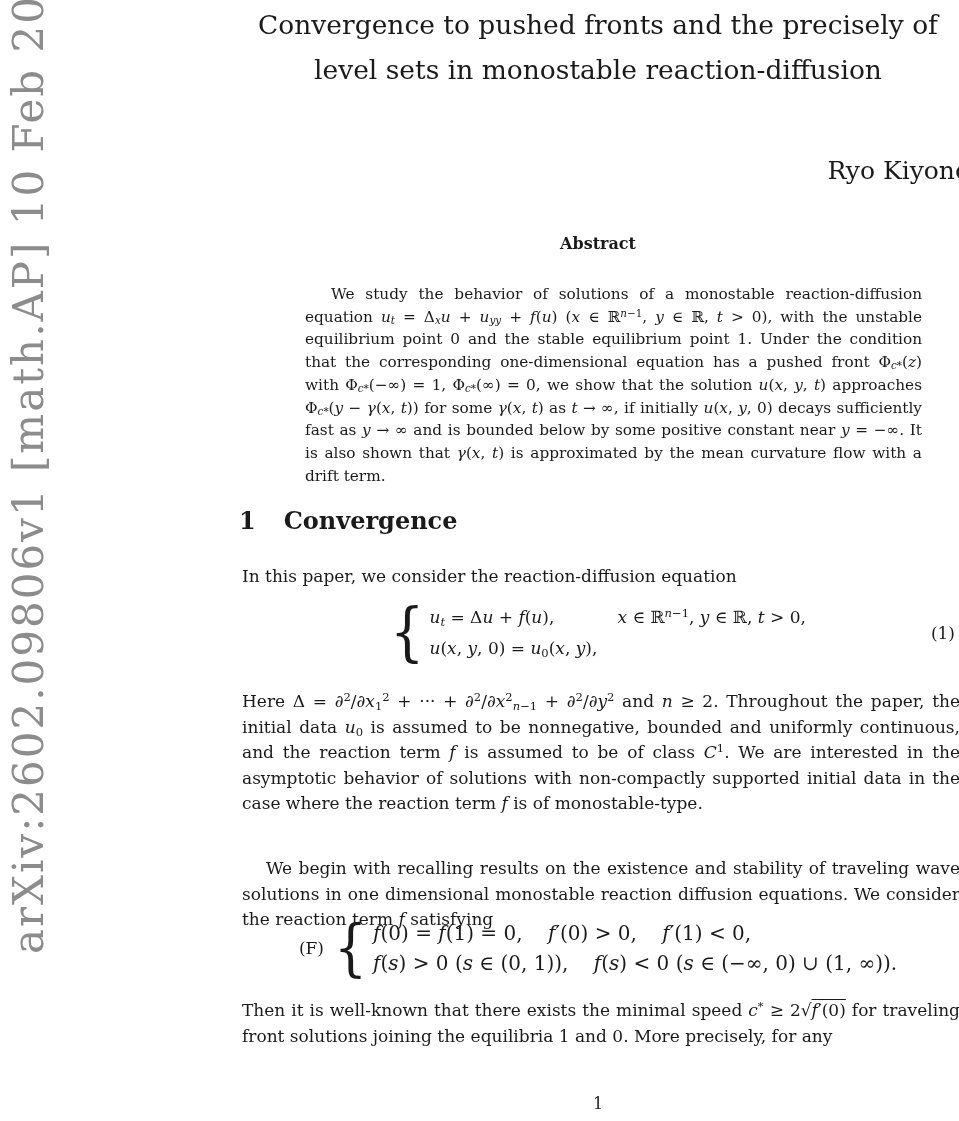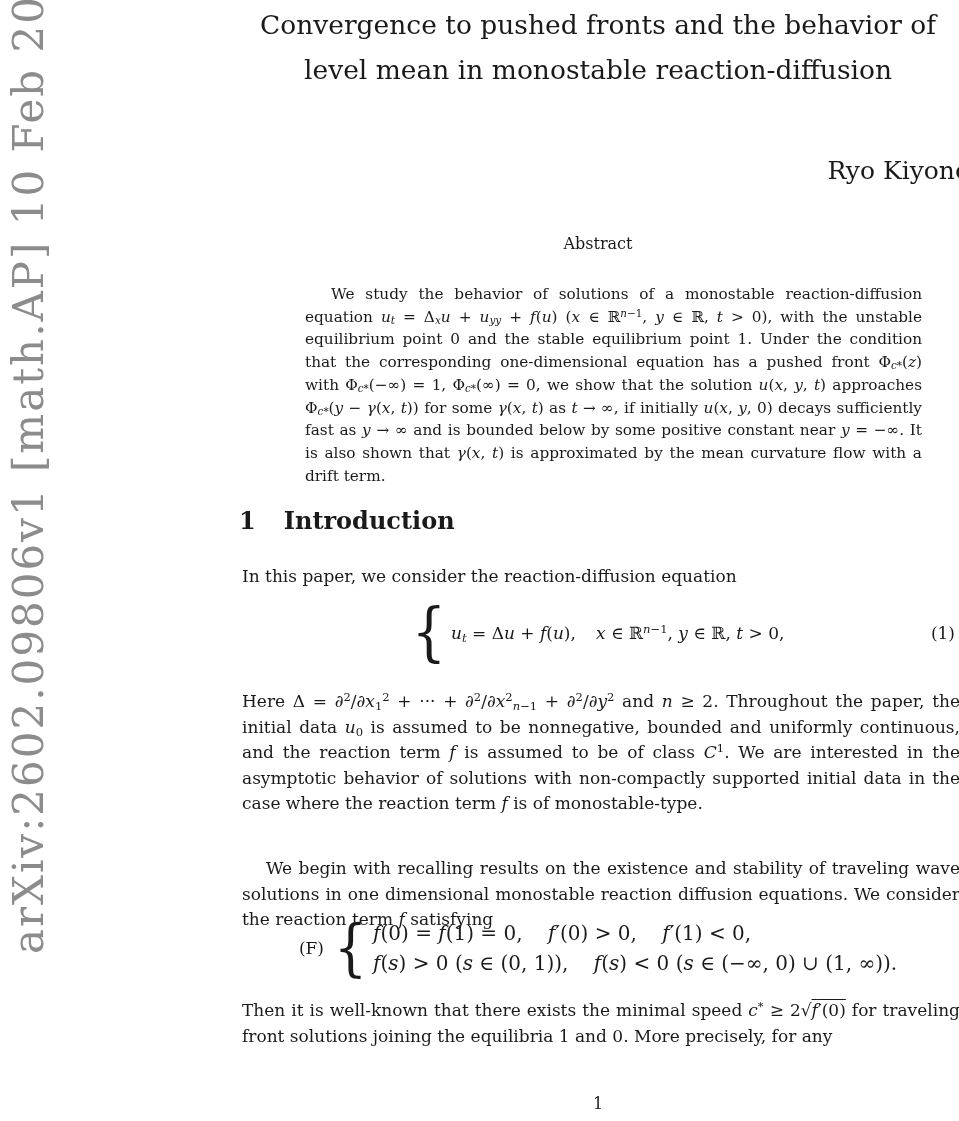--- a/index.html
+++ b/index.html
@@ -22,21 +22,21 @@
     color:#8c8c8c;
   }
 
   .content{position:absolute;left:239px;top:0;width:718px;height:100%;}
 
   .title{position:absolute;top:2px;left:0;width:100%;margin:0;font-weight:400;}
   .title-line{display:block;text-align:center;white-space:nowrap;font-size:26.5px;line-height:45px;}
 
   .author{position:absolute;top:156px;left:13px;width:100%;text-align:right;font-size:25px;}
 
-  .abs-head{position:absolute;top:234px;left:0;width:100%;text-align:center;font-size:16px;font-weight:normal;}
+  .abs-head{position:absolute;top:234px;left:0;width:100%;text-align:center;font-size:16px;font-weight:bold;}
   .abs-body{
     position:absolute;top:267px;left:50px;width:617px;margin:16px;
     font-size:15.3px;line-height:22.7px;text-align:justify;text-indent:26px;
   }
 
   .sec{position:absolute;top:506px;left:0;margin:0;font-size:24px;font-weight:bold;}
   .sec-num{margin-right:28px;}
 
   .para{position:absolute;left:0;width:718px;margin:3px;font-size:17px;line-height:25.6px;text-align:justify;}
   .p1{top:561px;text-align:left;}
@@ -72,41 +72,42 @@
 </head>
 <body>
 
 <div class="page">
 
   <div class="arxiv-strip">arXiv:2602.09806v1 [math.AP] 10 Feb 2026</div>
 
   <div class="content">
 
     <h1 class="title">
-      <span class="title-line">Convergence to pushed fronts and the behavior of</span>
-      <span class="title-line">level mean in monostable reaction-diffusion</span>
+      <span class="title-line">Convergence to pushed fronts and the precisely of</span>
+      <span class="title-line">level sets in monostable reaction-diffusion</span>
     </h1>
 
     <div class="author">Ryo Kiyono</div>
 
     <div class="abs-head">Abstract</div>
 
     <p class="abs-body">We study the behavior of solutions of a monostable reaction-diffusion equation <i>u<sub>t</sub></i> = Δ<sub><i>x</i></sub><i>u</i> + <i>u<sub>yy</sub></i> + <i>f</i>(<i>u</i>) (<i>x</i> ∈ ℝ<sup><i>n</i>−1</sup>, <i>y</i> ∈ ℝ, <i>t</i> &gt; 0), with the unstable equilibrium point 0 and the stable equilibrium point 1. Under the condition that the corresponding one-dimensional equation has a pushed front Φ<sub><i>c</i>*</sub>(<i>z</i>) with Φ<sub><i>c</i>*</sub>(−∞) = 1, Φ<sub><i>c</i>*</sub>(∞) = 0, we show that the solution <i>u</i>(<i>x</i>, <i>y</i>, <i>t</i>) approaches Φ<sub><i>c</i>*</sub>(<i>y</i> − <i>γ</i>(<i>x</i>, <i>t</i>)) for some <i>γ</i>(<i>x</i>, <i>t</i>) as <i>t</i> → ∞, if initially <i>u</i>(<i>x</i>, <i>y</i>, 0) decays sufficiently fast as <i>y</i> → ∞ and is bounded below by some positive constant near <i>y</i> = −∞. It is also shown that <i>γ</i>(<i>x</i>, <i>t</i>) is approximated by the mean curvature flow with a drift term.</p>
 
     <h2 class="sec">
-      <span class="sec-num">1</span><span>Introduction</span>
+      <span class="sec-num">1</span><span>Convergence</span>
     </h2>
 
     <p class="para p1">In this paper, we consider the reaction-diffusion equation</p>
 
     <div class="eq1">
       <span class="brace">{</span>
       <div class="eq-grid">
         <span><i>u<sub>t</sub></i> = Δ<i>u</i> + <i>f</i>(<i>u</i>),</span>
         <span><i>x</i> ∈ ℝ<sup><i>n</i>−1</sup>, <i>y</i> ∈ ℝ, <i>t</i> &gt; 0,</span>
+        <span><i>u</i>(<i>x</i>, <i>y</i>, 0) = <i>u</i><sub>0</sub>(<i>x</i>, <i>y</i>),</span>
       </div>
       <span class="eq-num">(1)</span>
     </div>
 
     <p class="para p2">Here Δ = ∂<sup>2</sup>/∂<i>x</i><sub>1</sub><sup>2</sup> + ··· + ∂<sup>2</sup>/∂<i>x</i><sup>2</sup><sub><i>n</i>−1</sub> + ∂<sup>2</sup>/∂<i>y</i><sup>2</sup> and <i>n</i> ≥ 2. Throughout the paper, the initial data <i>u</i><sub>0</sub> is assumed to be nonnegative, bounded and uniformly continuous, and the reaction term <i>f</i> is assumed to be of class <i>C</i><sup>1</sup>. We are interested in the asymptotic behavior of solutions with non-compactly supported initial data in the case where the reaction term <i>f</i> is of monostable-type.</p>
 
     <p class="para p3">We begin with recalling results on the existence and stability of traveling wave solutions in one dimensional monostable reaction diffusion equations. We consider the reaction term <i>f</i> satisfying</p>
 
     <div class="eqF">
       <span class="f-label">(F)</span>

